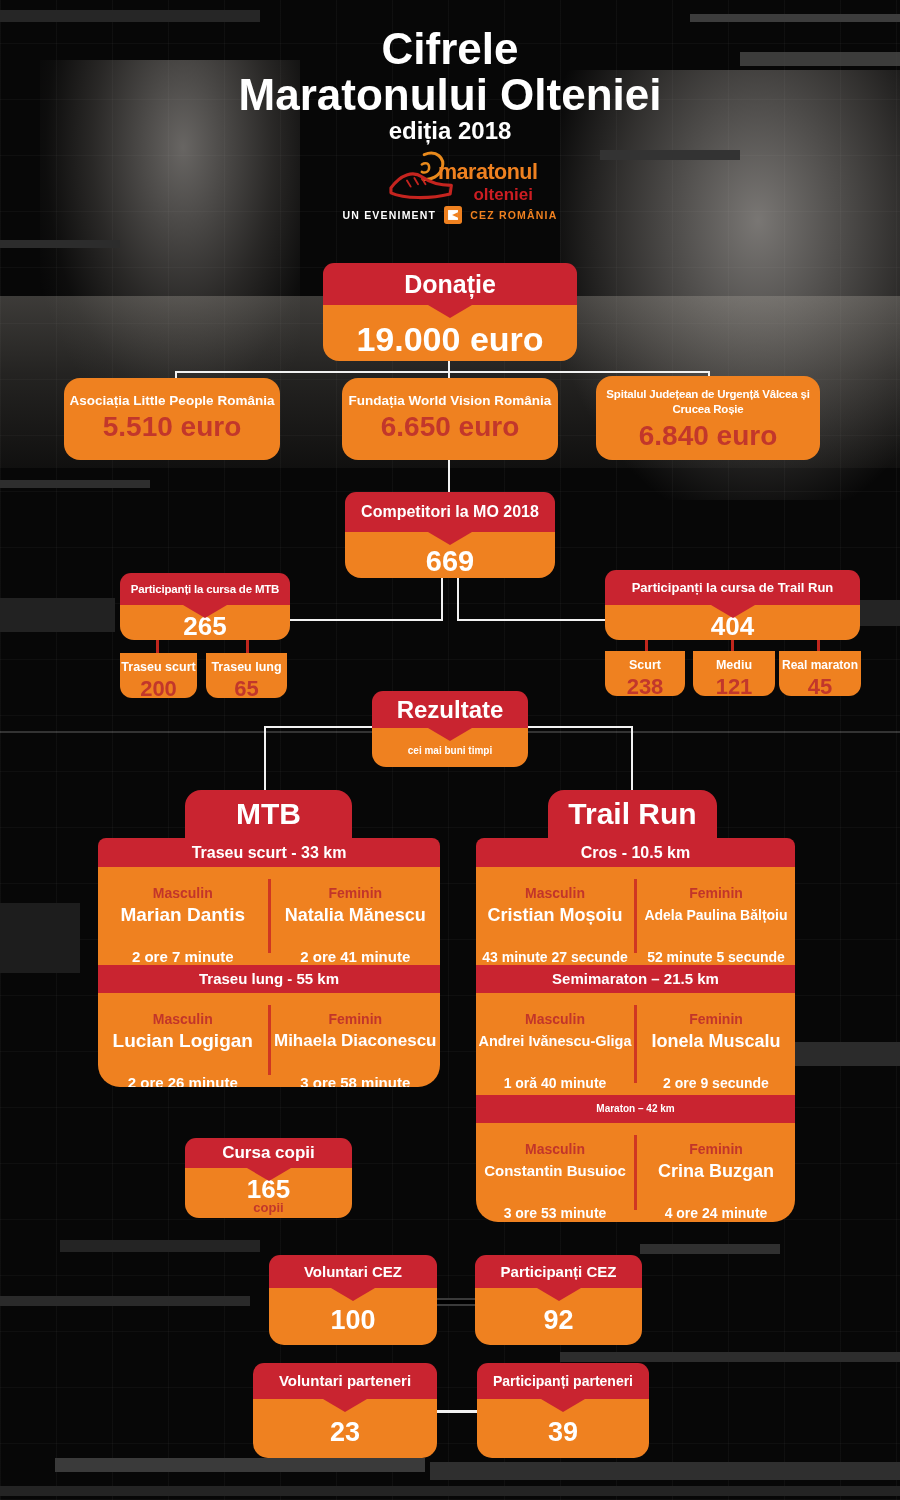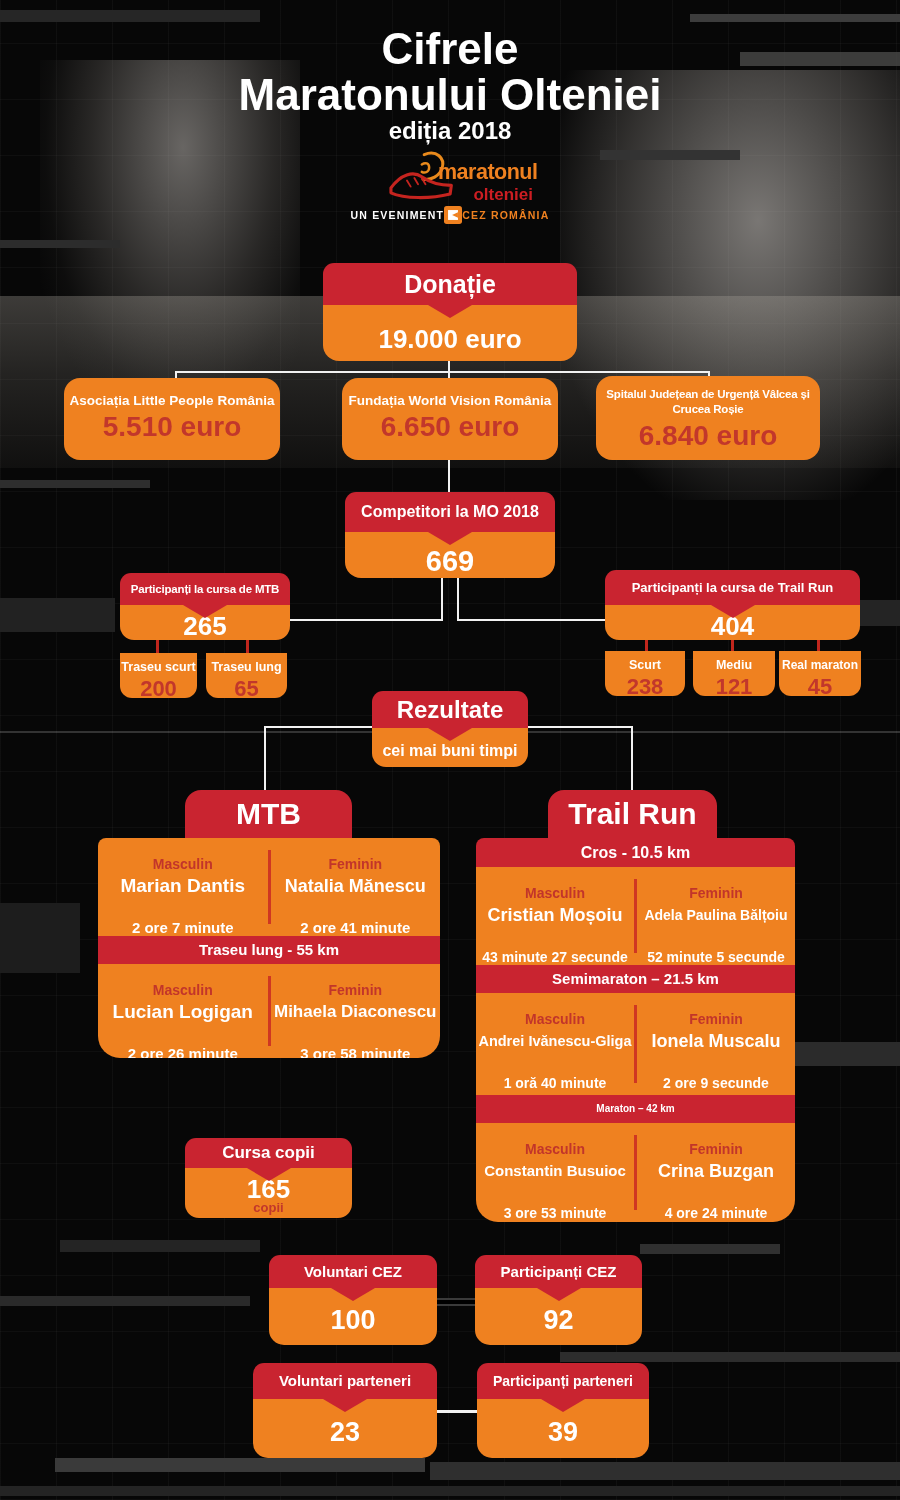--- a/index.html
+++ b/index.html
@@ -32,21 +32,21 @@
   
   .tab{position:absolute;z-index:2;background:#c92430;color:#fff;text-align:center;border-radius:16px 16px 0 0}
   .card{position:absolute;z-index:2;overflow:hidden;border-radius:8px 8px 22px 22px}
   .banner{background:#c92430;color:#fff;text-align:center}
   .rbody{background:#ef8120;display:flex;align-items:stretch}
   .rcol{flex:1;text-align:center}
   .rdiv{width:3px;background:#cf3722;margin:12px 0}
   .cat{color:#c2352a;font-size:14px;padding-top:18px}
   .ath{margin-top:3px;line-height:22px}
   .tm{margin-top:23px;font-size:15px;line-height:16px}
-  .tagline{position:absolute;left:0;top:206px;width:900px;display:flex;justify-content:center;align-items:center;z-index:2}
+  .tagline{position:absolute;left:0;top:206px;width:900px;display:flex;justify-content:center;align-items:center;gap:8px;z-index:2}
   .brand{position:absolute;left:438px;top:162px;width:95px;z-index:2;line-height:1}
 </style>
 </head>
 <body>
 
 <div class="stage">
 
   <div class="photo" style="left:40px;top:60px;width:260px;height:350px;
        background:radial-gradient(ellipse at 55% 25%, rgba(200,195,190,.5), rgba(130,125,120,.28) 45%, rgba(60,58,55,.12) 68%, transparent 80%)"></div>
   <div class="photo" style="left:560px;top:70px;width:360px;height:430px;
@@ -119,21 +119,21 @@
     <svg width="18" height="18" viewBox="0 0 20 20">
       <rect x="0" y="0" width="20" height="20" rx="3" fill="#ef8120"></rect>
       <rect x="4.5" y="4.5" width="11" height="11" fill="#fff"></rect>
       <path d="M15.5,7 L9,10 L15.5,13 Z" fill="#ef8120"></path>
     </svg>
     <span style="font-size:10.5px;letter-spacing:1.2px;color:#ef8120">CEZ ROMÂNIA</span>
   </div>
 
   <div class="callout" style="left:323px;top:263px;width:254px">
     <div class="c-head" style="height:42px;line-height:42px;font-size:25px">Donație</div>
-    <div class="c-body" style="height:56px;padding-top:12px;line-height:44px;font-size:26px">19.000 euro</div>
+    <div class="c-body" style="height:56px;padding-top:12px;line-height:44px;font-size:34px">19.000 euro</div>
   </div>
 
   <div class="benef" style="left:64px;top:378px;width:216px;height:82px">
     <div style="font-size:13.5px;padding-top:15px">Asociația Little People România</div>
     <div class="dkred" style="font-size:28px;margin-top:3px">5.510 euro</div>
   </div>
   <div class="benef" style="left:342px;top:378px;width:216px;height:82px">
     <div style="font-size:13.5px;padding-top:15px">Fundația World Vision România</div>
     <div class="dkred" style="font-size:28px;margin-top:3px">6.650 euro</div>
   </div>
@@ -172,25 +172,26 @@
     <div class="sb-label">Mediu</div>
     <div class="sb-value">121</div>
   </div>
   <div class="subbox" style="left:779px;top:651px;width:82px;height:45px">
     <div class="sb-label" style="font-size:12px">Real maraton</div>
     <div class="sb-value">45</div>
   </div>
 
   <div class="callout" style="left:372px;top:691px;width:156px;z-index:3">
     <div class="c-head" style="height:37px;line-height:37px;font-size:24px">Rezultate</div>
-    <div class="c-body" style="height:39px;padding-top:12px;line-height:22px;font-size:16px;border-radius:0 0 14px 14px">cei mai buni timpi</div>
+    <div class="c-body" style="height:39px;padding-top:12px;line-height:22px;font-size:10px;border-radius:0 0 14px 14px">cei mai buni timpi</div>
   </div>
 
   <div class="tab" style="left:185px;top:790px;width:167px;height:48px;line-height:48px;font-size:30px">MTB</div>
   <div class="card" style="left:98px;top:838px;width:342px">
+    <div class="banner" style="height:29px;line-height:29px;font-size:16px">Traseu scurt - 33 km</div>
     <div class="rbody" style="height:98px">
       <div class="rcol">
         <div class="cat">Masculin</div>
         <div class="ath" style="font-size:19px">Marian Dantis</div>
         <div class="tm">2 ore 7 minute</div>
       </div>
       <div class="rdiv"></div>
       <div class="rcol">
         <div class="cat">Feminin</div>
         <div class="ath" style="font-size:18px">Natalia Mănescu</div>

